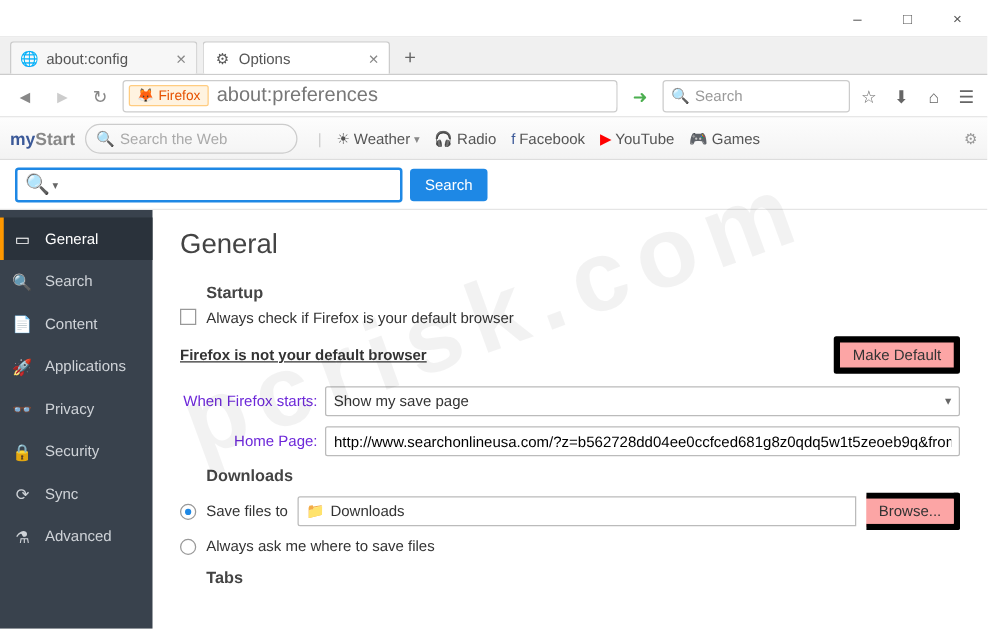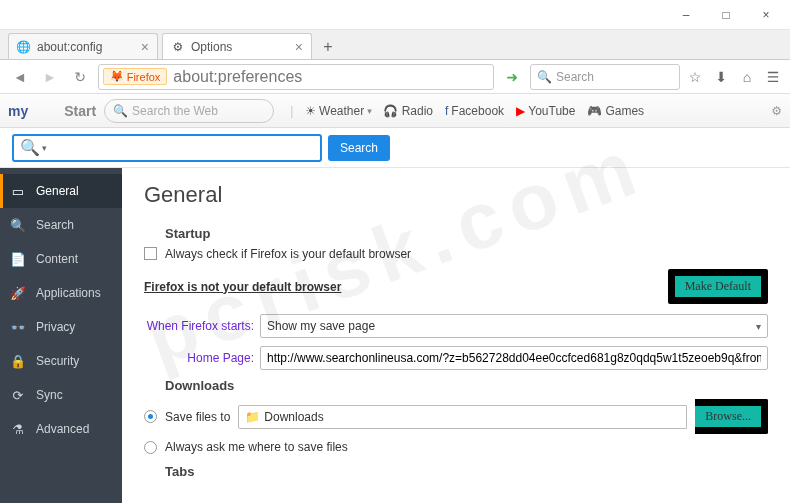--- a/index.html
+++ b/index.html
@@ -25,21 +25,21 @@
 .identity-badge { background: #fff3e0; border: 1px solid #ffcc80; border-radius: 2px; padding: 1px 6px; font-size: 11px; color: #e65100; display: flex; align-items: center; gap: 3px; margin-right: 6px; }
 .urlinput { flex: 1; border: none; outline: none; font-size: 16px; color: #777; }
 .searchbox { flex: 0 0 150px; height: 26px; border: 1px solid #ccc; border-radius: 3px; display: flex; align-items: center; padding: 0 6px; font-size: 12px; color: #999; gap: 4px; }
 .toolbar-icons { display: flex; gap: 8px; }
 .toolbar-icons .ticon { width: 18px; height: 18px; color: #666; display: flex; align-items: center; justify-content: center; font-size: 14px; }
 
 
 .mystart { height: 34px; background: linear-gradient(#fdfdfd,#f3f3f3); border-bottom: 1px solid #ddd; display: flex; align-items: center; padding: 0 8px; gap: 8px; font-size: 12px; }
 .mystart-logo { font-weight: bold; font-size: 14px; }
 .mystart-logo .my { color: #3b5998; }
-.mystart-logo .start { color: #888; margin-left: 36px; }
+.mystart-logo .start { color: #888; }
 .mystart-search { flex: 0 0 170px; height: 24px; border: 1px solid #ccc; border-radius: 12px; display: flex; align-items: center; padding: 0 8px; color: #aaa; gap: 4px; }
 .mystart-btn { background: #ff9800; color: #fff; font-size: 10px; padding: 4px 8px; border-radius: 2px; font-weight: bold; }
 .mystart-links { display: flex; gap: 12px; align-items: center; margin-left: 8px; }
 .mystart-link { display: flex; align-items: center; gap: 3px; color: #555; }
 .mystart-gear { margin-left: auto; color: #999; }
 
 
 .searchbar2 { height: 40px; background: #fff; display: flex; align-items: center; padding: 0 12px; gap: 6px; border-bottom: 1px solid #e5e5e5; }
 .search2-field { width: 310px; height: 28px; border: 2px solid #1e88e5; border-radius: 3px; display: flex; align-items: center; padding: 0 6px; }
 .search2-field .mag { color: #666; margin-right: 2px; }
@@ -55,21 +55,21 @@
 
 .main { flex: 1; padding: 14px 22px; overflow: hidden; color: #333; }
 .main h1 { font-size: 22px; font-weight: normal; color: #444; margin-bottom: 18px; }
 .section-label { font-size: 13px; font-weight: bold; margin-bottom: 6px; color: #444; margin-left: 21px; }
 .row { display: flex; gap: 8px; margin-bottom: 8px; font-size: 12px; }
 .checkbox { width: 13px; height: 13px; border: 1px solid #999; background: #fff; }
 .radio { width: 13px; height: 13px; border: 1px solid #999; border-radius: 50%; background: #fff; display: flex; align-items: center; justify-content: center; }
 .radio.checked::after { content: ""; width: 5px; height: 5px; background: #1e88e5; border-radius: 50%; }
 .default-row { display: flex; align-items: center; justify-content: space-between; margin-bottom: 10px; }
 .default-text { font-size: 12px; font-weight: bold; text-decoration: underline; }
-.btn { background: #14b8a6; border: 7px solid #000000; border-radius: 2px; padding: 3px 10px; font-size: 12px; color: #333; font-family: Liberation Serif, serif; }
+.btn { background: #fca5a5; border: 5px solid #000000; border-radius: 2px; padding: 3px 10px; font-size: 12px; color: #333; }
 .formrow { display: flex; align-items: center; gap: 6px; margin-bottom: 8px; font-size: 12px; }
 .formrow label { width: 110px; text-align: right; color: #6d28d9; }
 .select, .textinput { flex: 1; height: 24px; border: 1px solid #bbb; border-radius: 2px; padding: 0 6px; font-size: 12px; background: #fff; display: flex; align-items: center; justify-content: space-between; }
 .select .caret { color: #666; font-size: 10px; }
 .btnrow { display: flex; gap: 30px; justify-content: center; margin: 10px 0 14px; }
 .dl-row { display: flex; align-items: center; gap: 8px; font-size: 12px; margin-bottom: 6px; }
 .dl-field { flex: 1; height: 24px; border: 1px solid #bbb; border-radius: 2px 0 0 2px; padding: 0 6px; display: flex; align-items: center; gap: 4px; }
 .folder-icon { color: #f9a825; }
 
 

